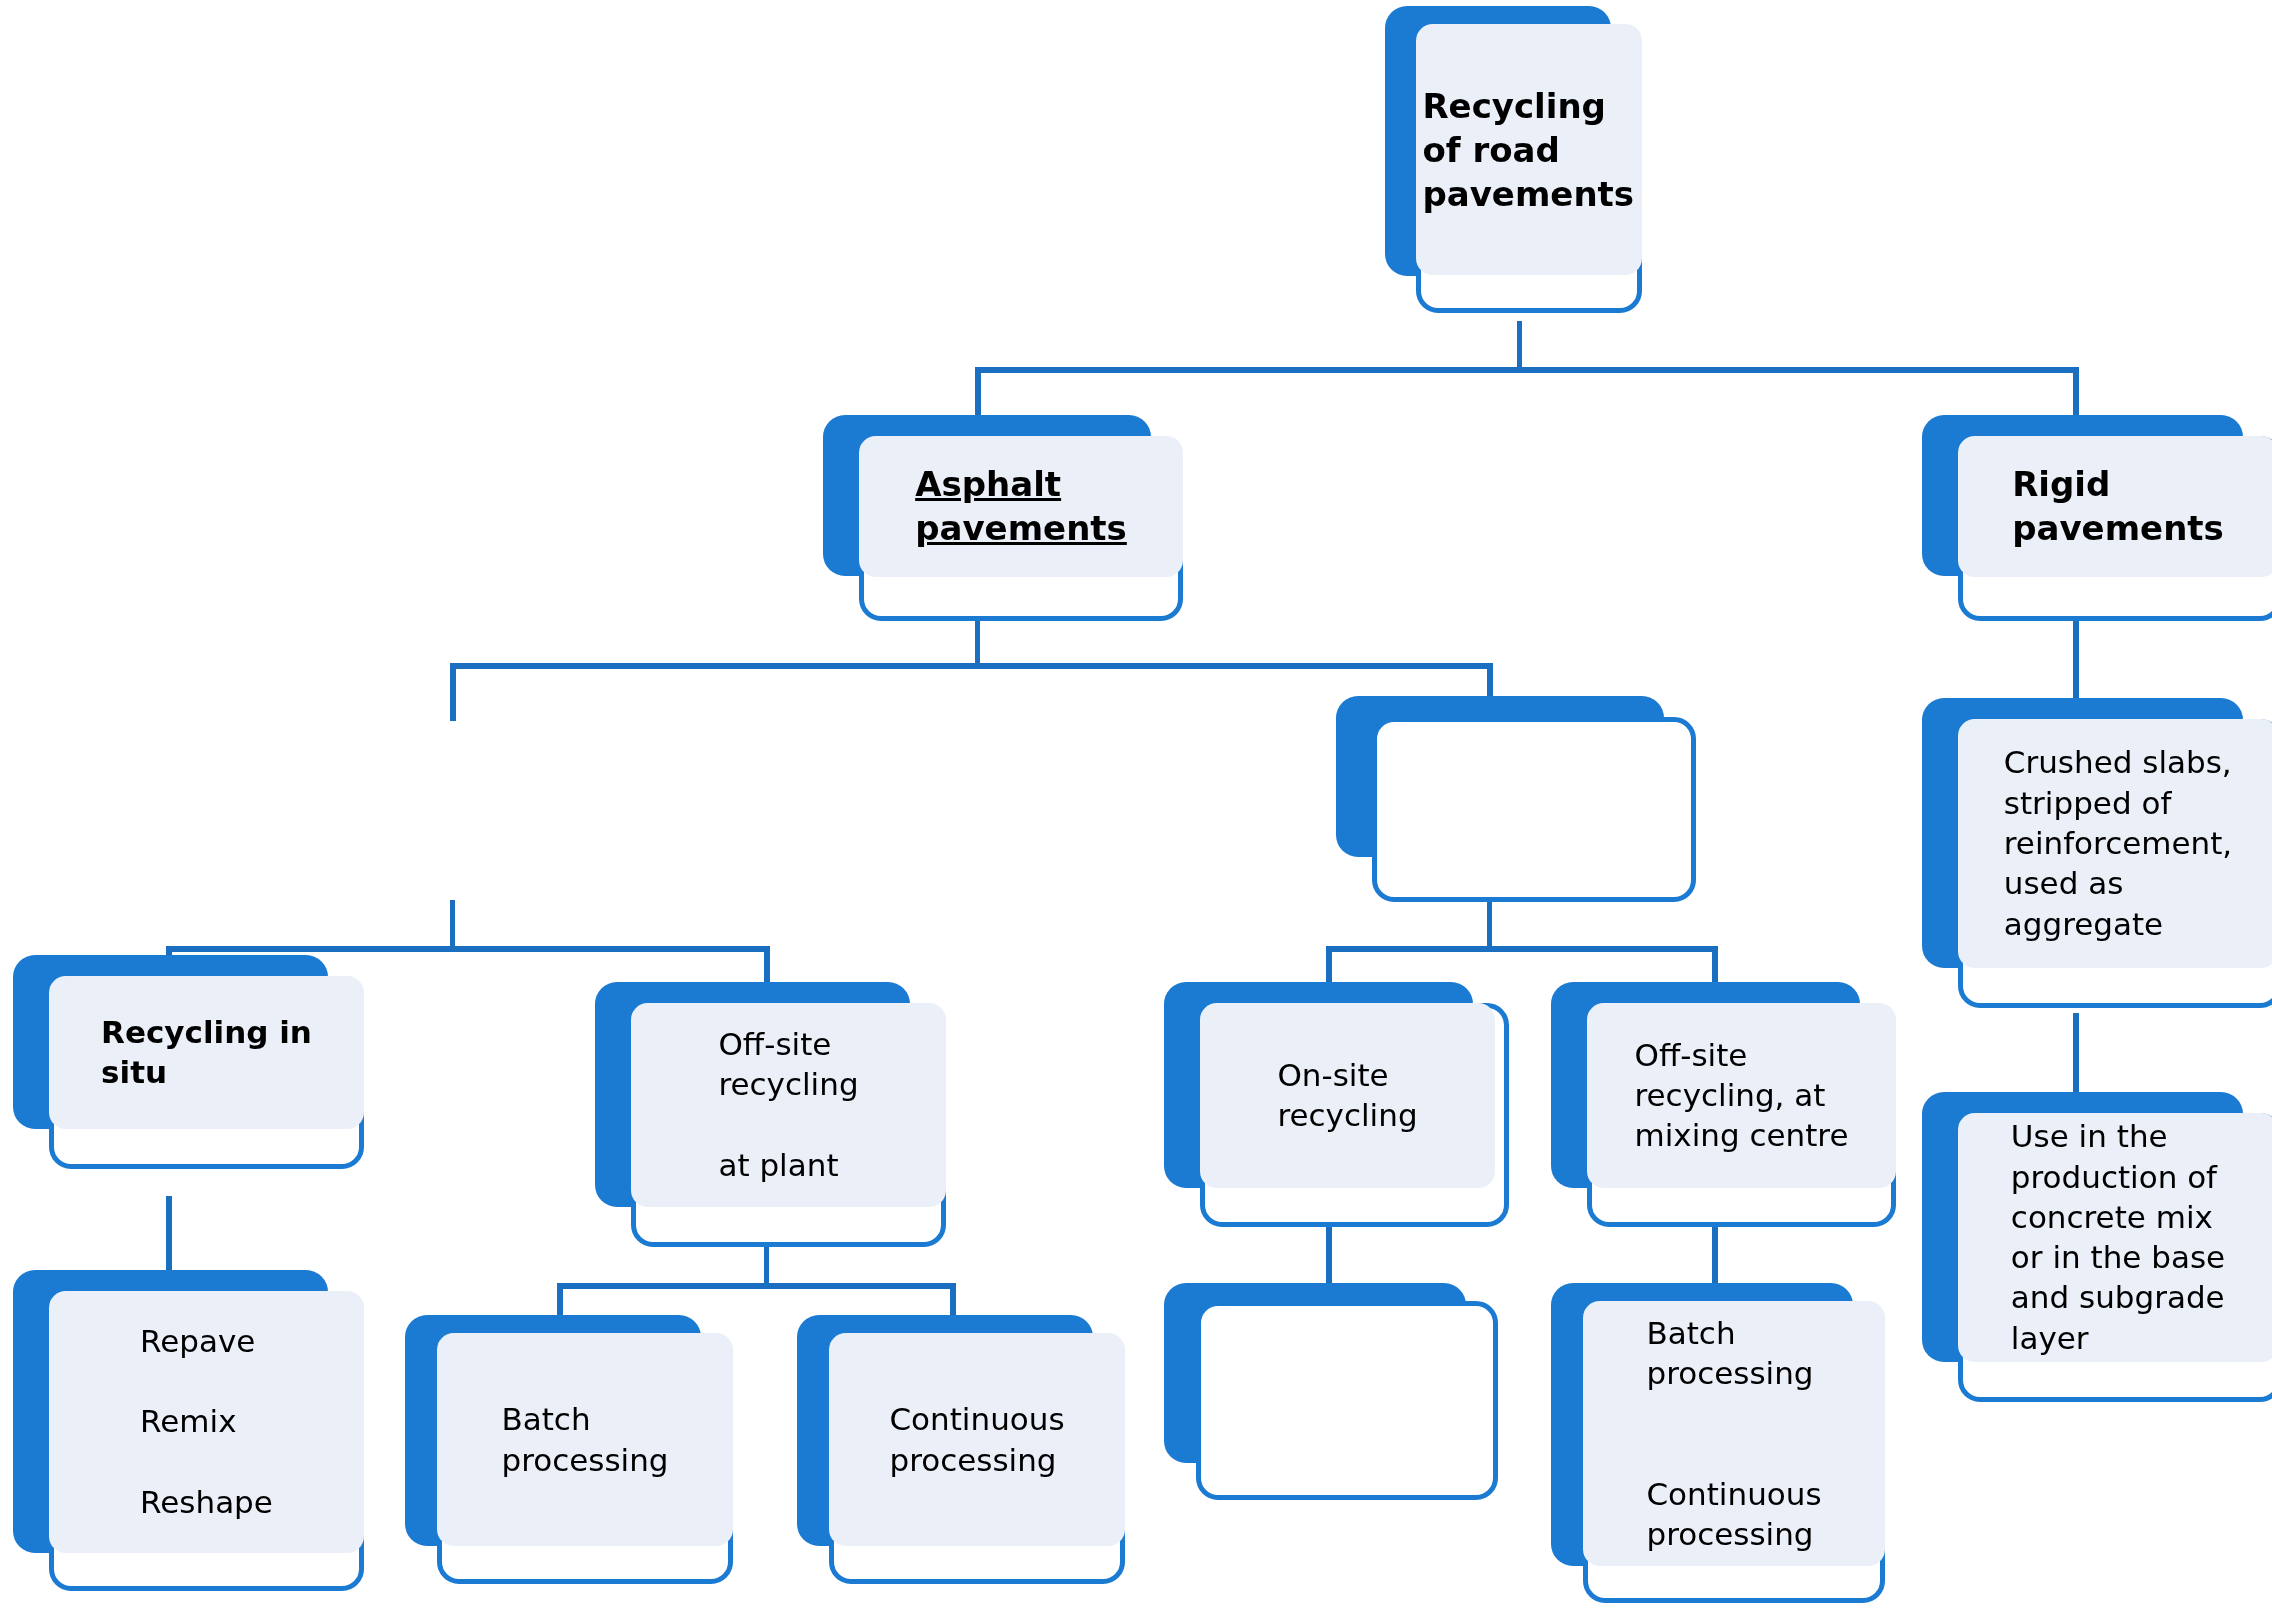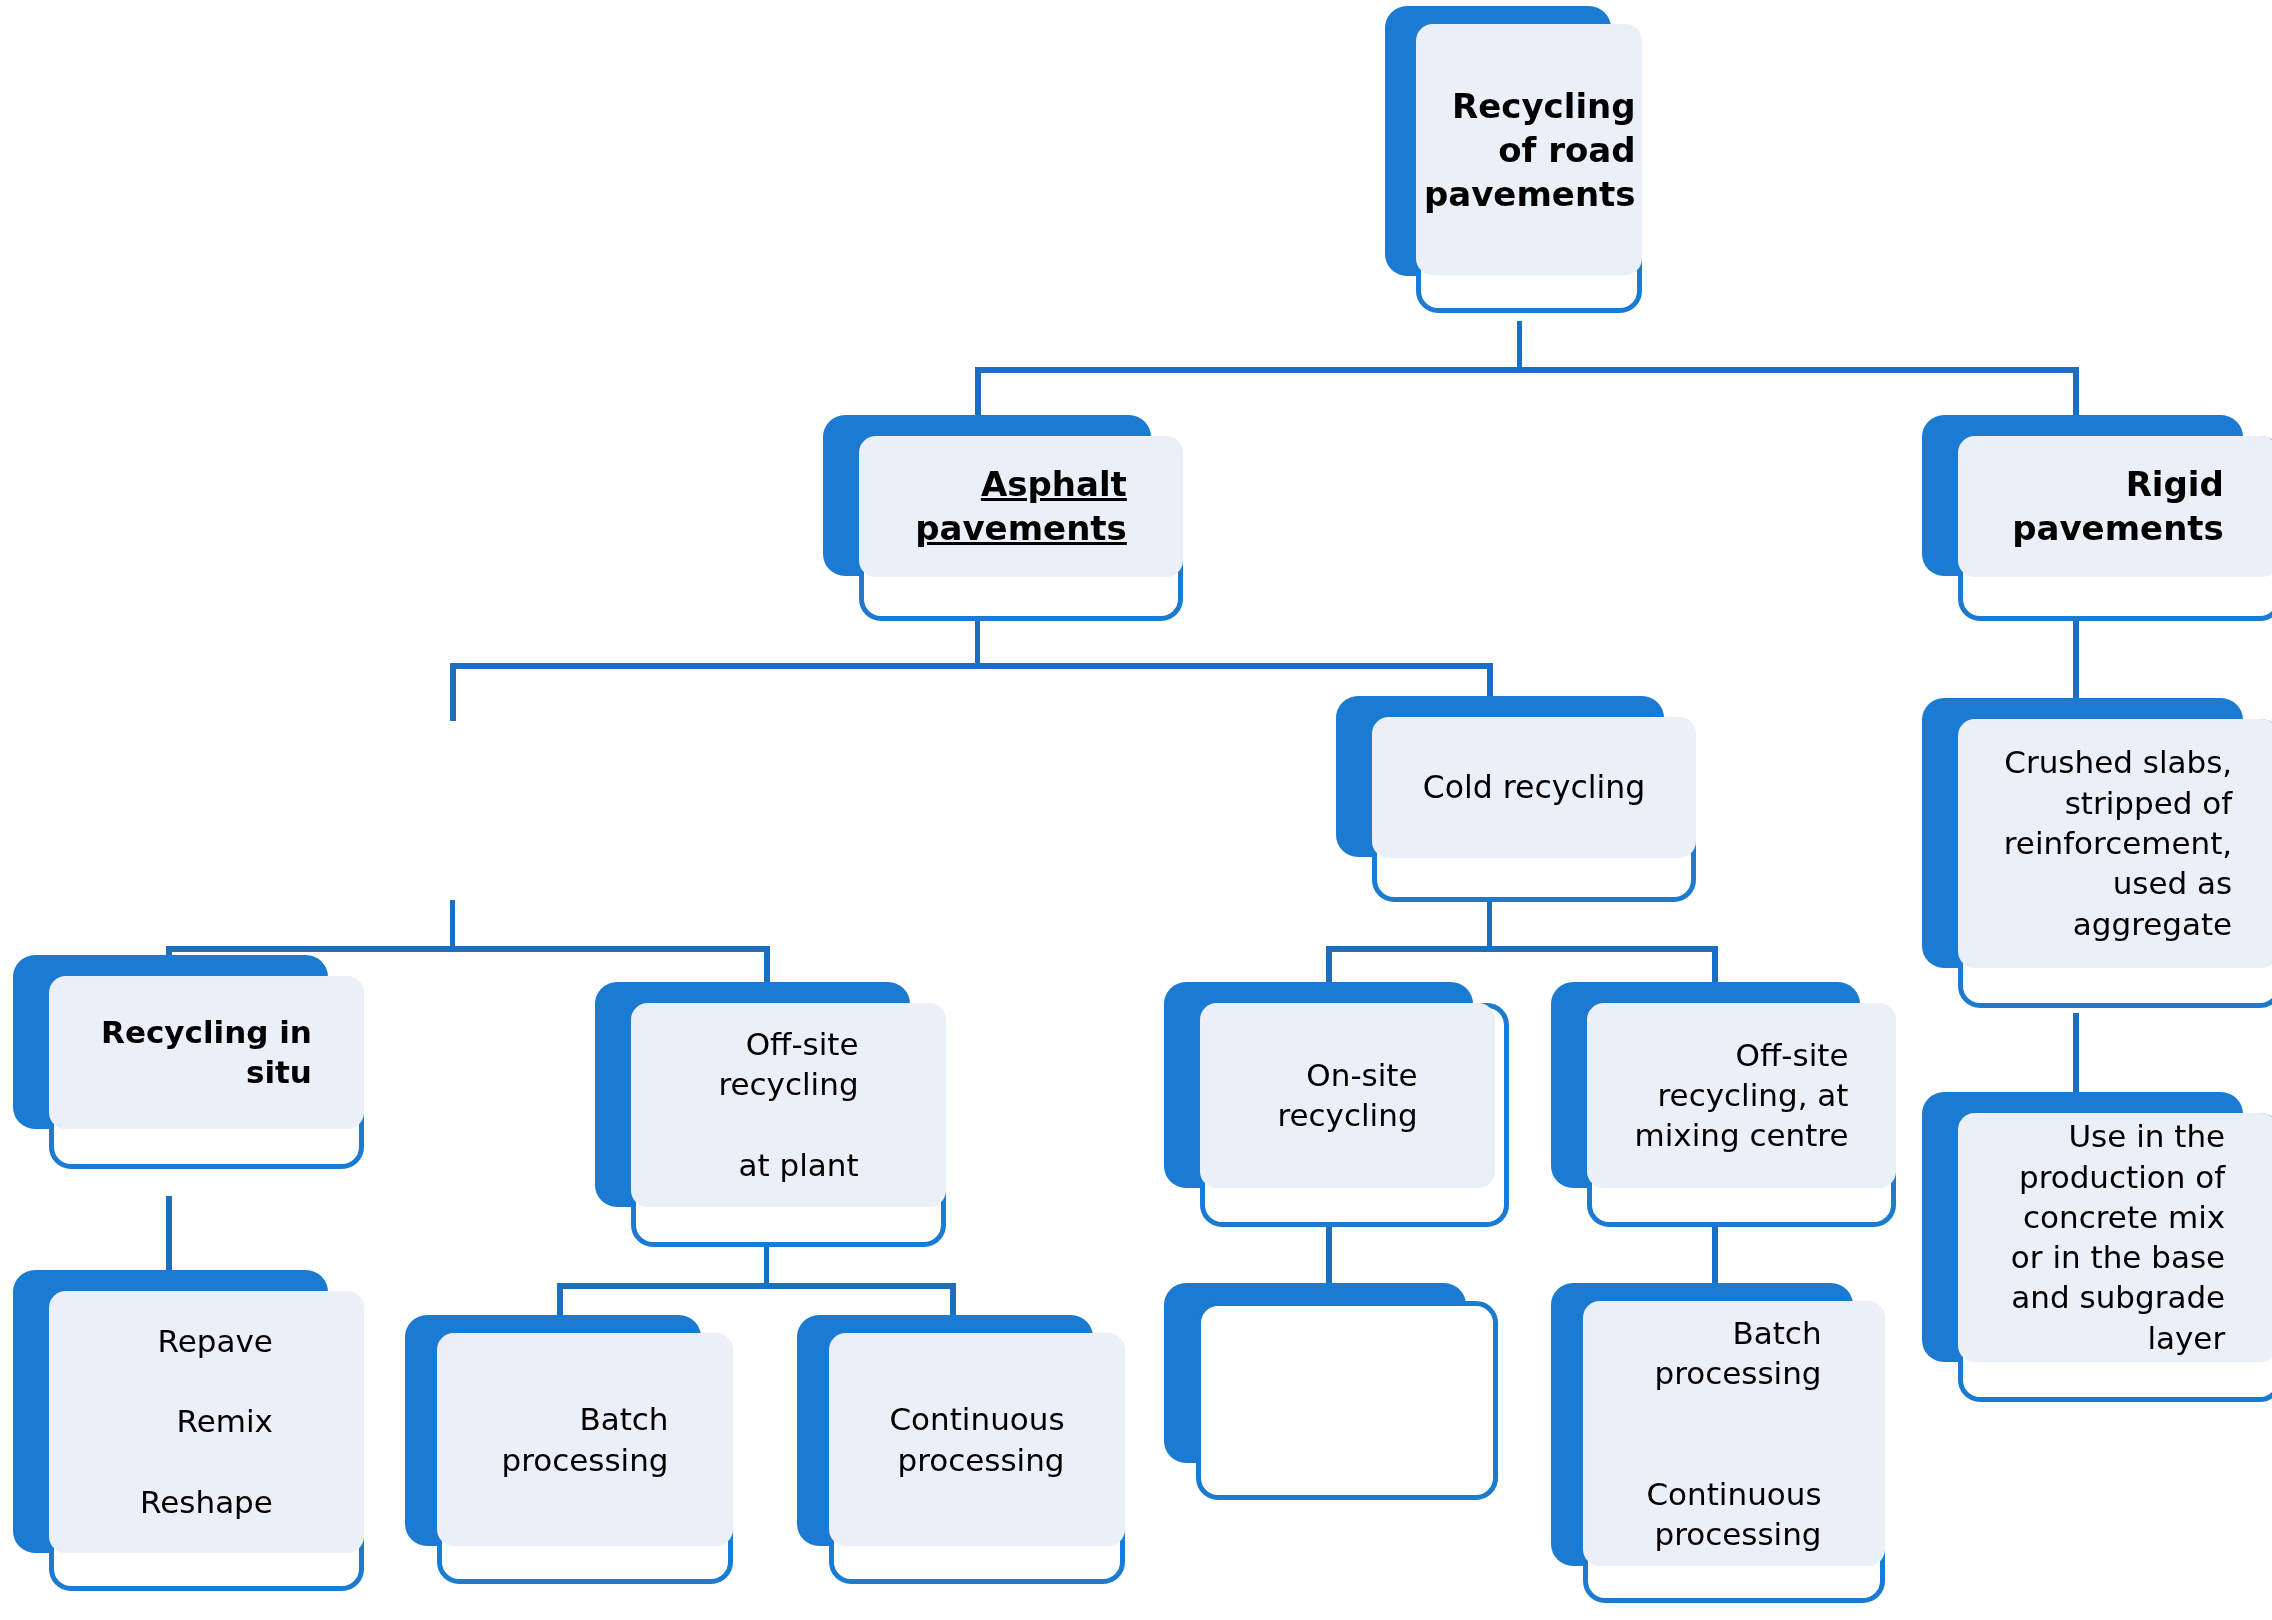--- a/index.html
+++ b/index.html
@@ -30,21 +30,21 @@
   }
   
   .node .label{
     position:absolute;
     background:#eaeff8;
     border-radius:16.7px;
     box-sizing:border-box;
     display:flex;
     align-items:center;
     justify-content:center;
-    text-align:right;
+    text-align:left;
     color:#000000;
     line-height:1.30;
     white-space:pre-line;
     padding:0 6.4px;
   }
   .node .label.bold{font-weight:bold;}
 </style>
 </head>
 <body>
 
@@ -103,21 +103,20 @@
     <div class="plate" style="left:0;top:0;width:321px;height:161px;"></div>
     <div class="outline" style="left:36px;top:20.6px;width:324px;height:185px;"></div>
     <div class="label bold" style="left:36px;top:20.6px;width:320px;height:141px;font-size:34px;">Rigid
 pavements</div>
   </div>
 
 
   <div class="node" style="left:1336px;top:696px;width:360px;height:219px;">
     <div class="plate" style="left:0;top:0;width:328px;height:161px;"></div>
     <div class="outline" style="left:36px;top:20.6px;width:324px;height:185px;"></div>
-    <div class="label" style="left:36px;top:20.6px;width:324px;height:141px;font-size:31.5px;">Cold recycling</div>
   </div>
 
   <div class="node" style="left:1922px;top:698px;width:360px;height:334px;">
     <div class="plate" style="left:0;top:0;width:321px;height:270px;"></div>
     <div class="outline" style="left:36px;top:20.6px;width:324px;height:289px;"></div>
     <div class="label" style="left:36px;top:20.6px;width:320px;height:249px;font-size:31px;">Crushed slabs,
 stripped of
 reinforcement,
 used as
 aggregate</div>

